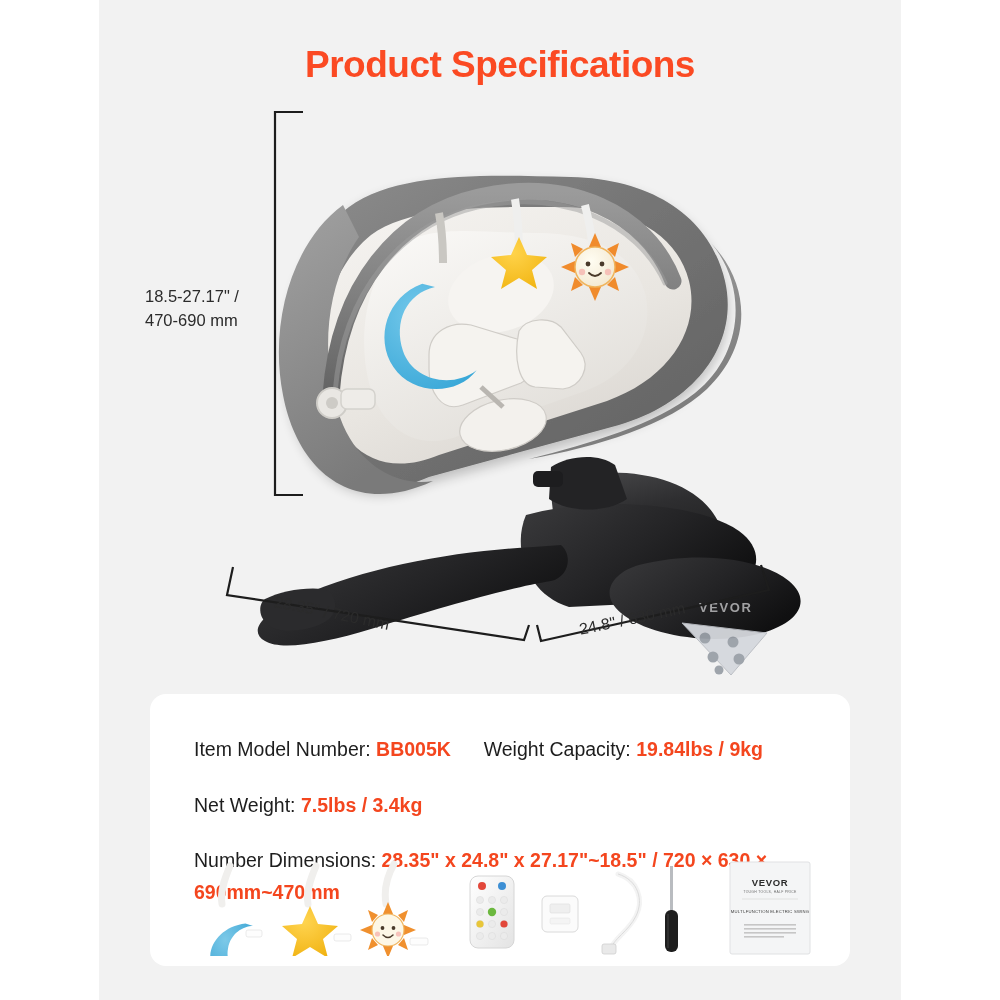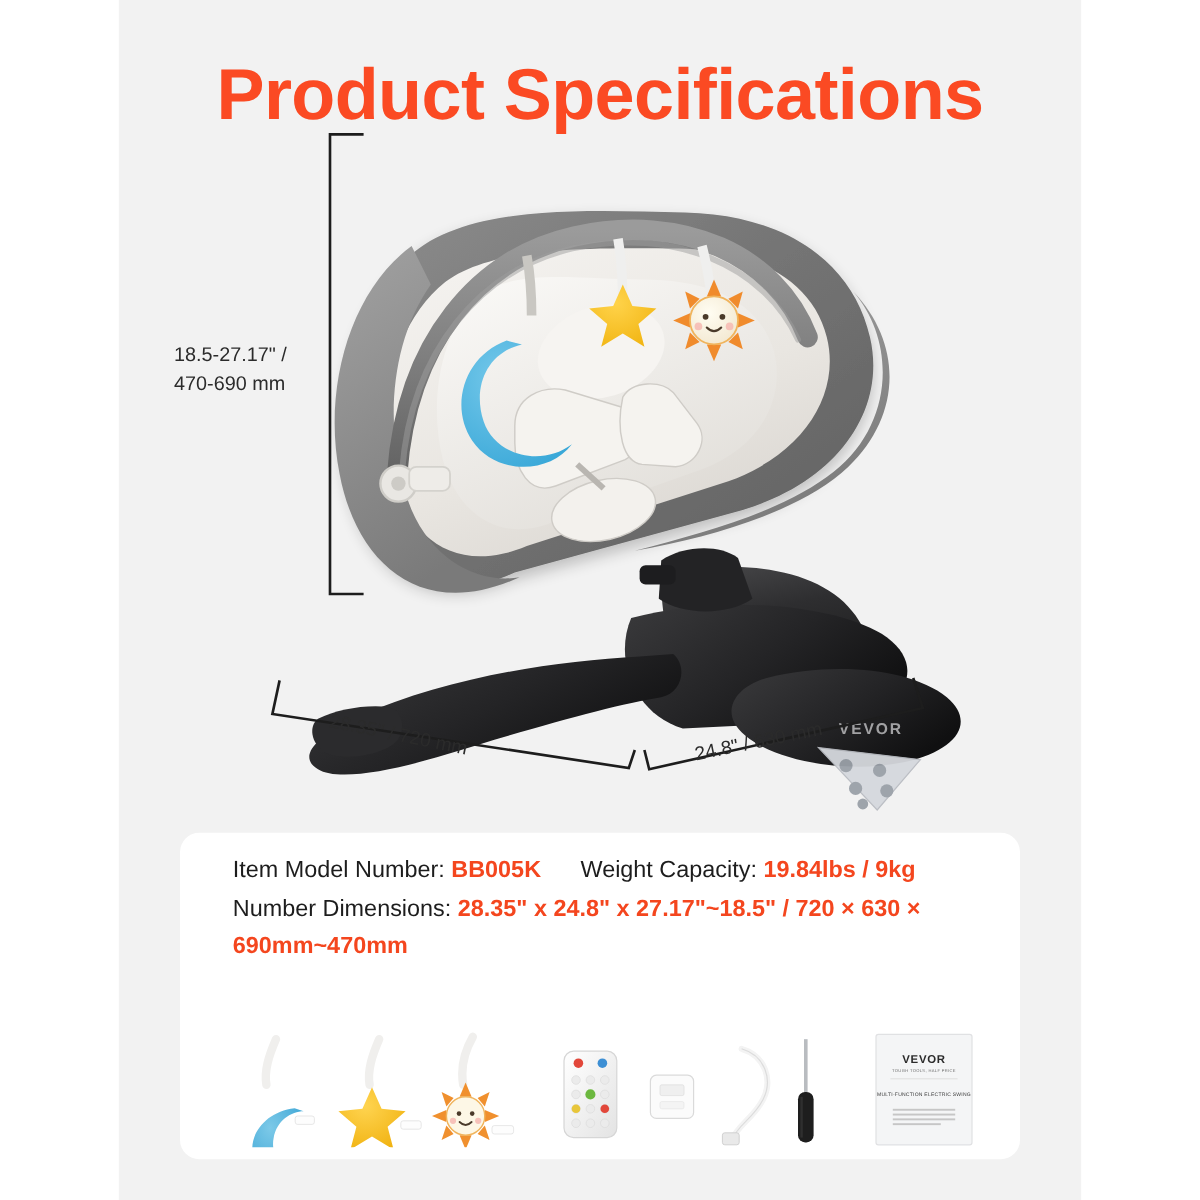--- a/index.html
+++ b/index.html
@@ -15,21 +15,21 @@
   #page { position: absolute; inset: 0; background: #ffffff; }
   #bg-panel {
     position: absolute; left: 99px; top: 0; width: 802px; height: 1000px;
     background: #f2f2f2;
   }
 
   
   #title {
     position: absolute; left: 0; top: 44px; width: 1000px;
     text-align: center;
-    font-size: 60px; font-weight: bold;
+    font-size: 37px; font-weight: bold;
     letter-spacing: -0.5px;
     color: #fb4a23;
     font-family: "Liberation Sans", sans-serif;
   }
 
   
   #product-figure { position: absolute; left: 99px; top: 95px; width: 802px; height: 590px; }
 
   
   .dim-label { position: absolute; color: #2b2b2b; font-size: 16.5px; line-height: 1.45; white-space: pre-line; }
@@ -39,21 +39,21 @@
 
   
   #swing-art { position: absolute; left: 0; top: 0; width: 802px; height: 590px; }
 
   
   #spec-card {
     position: absolute; left: 150px; top: 694px; width: 700px; height: 272px;
     background: #ffffff; border-radius: 16px;
   }
   .spec-lines { position: absolute; left: 44px; top: 16px; width: 640px; }
-  .spec-line { font-size: 19.5px; line-height: 1.62; color: #1d1d1d; white-space: nowrap; }
+  .spec-line { font-size: 19.5px; line-height: 1.62; color: #1d1d1d; white-space: nowrap; margin-top: 24px; }
   .spec-line.wrap { white-space: normal; }
   .spec-key { color: #1d1d1d; font-weight: normal; }
   .spec-val { color: #f4461e; font-weight: bold; }
   .spec-gap { display: inline-block; width: 22px; }
 
   
   #accessories {
     position: absolute; left: 44px; top: 166px; width: 628px; height: 96px;
   }
 </style>
@@ -256,20 +256,24 @@
     <div class="spec-lines">
 
       <div class="spec-line">
         <span class="spec-key">Item Model Number:</span>
         <span class="spec-val">BB005K</span>
         <span class="spec-gap"></span>
         <span class="spec-key">Weight Capacity:</span>
         <span class="spec-val">19.84lbs / 9kg</span>
       </div>
 
+      <div class="spec-line">
+        <span class="spec-key">Net Weight:</span>
+        <span class="spec-val">7.5lbs / 3.4kg</span>
+      </div>
 
       <div class="spec-line wrap">
         <span class="spec-key">Number Dimensions:</span>
         <span class="spec-val">28.35" x 24.8" x 27.17"~18.5" / 720 × 630 × 690mm~470mm</span>
       </div>
     </div>
 
     <svg id="accessories" viewBox="0 0 628 96">
       <defs>
         <radialGradient id="accMoon" cx="0.35" cy="0.3" r="0.8">

